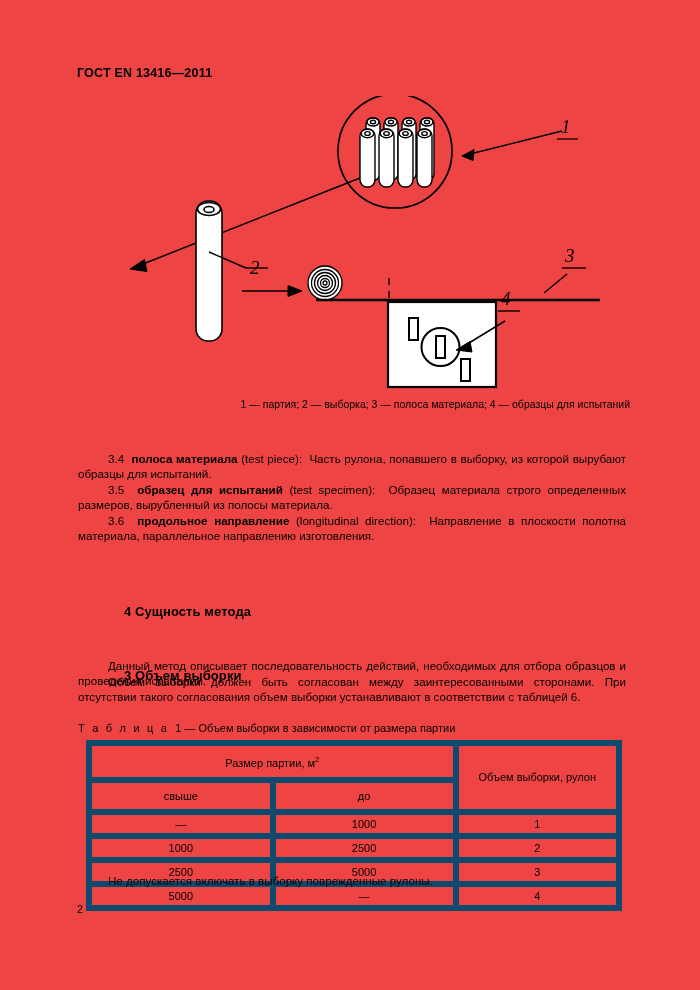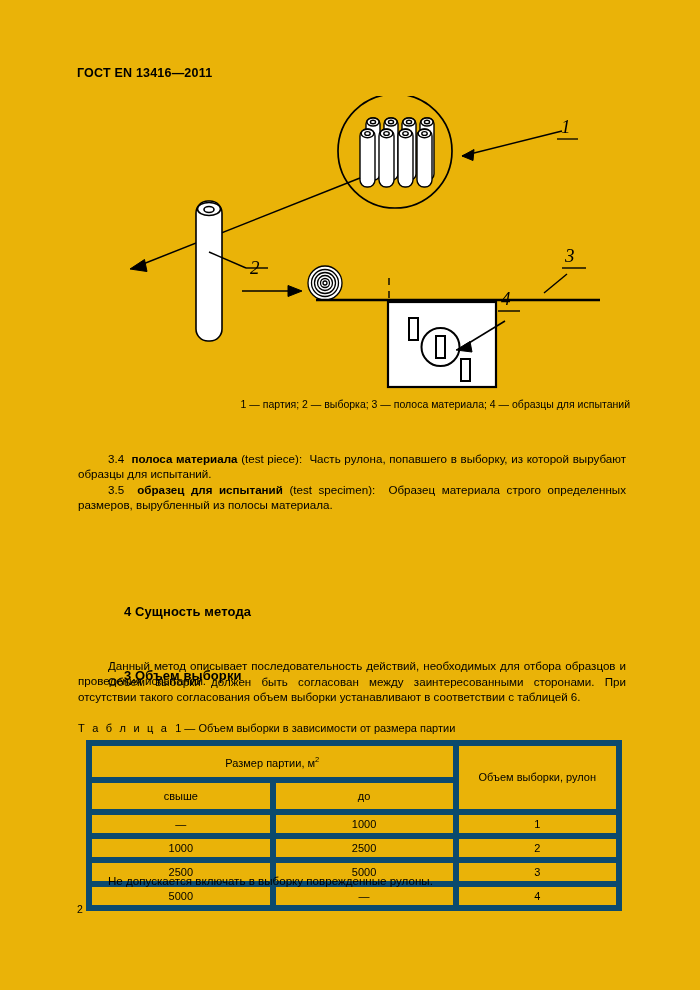--- a/index.html
+++ b/index.html
@@ -8,21 +8,21 @@
     background: #ffffff;
   }
   body {
     font-family: "Liberation Sans", sans-serif;
     color: #000000;
   }
   #page {
     position: relative;
     width: 700px;
     height: 990px;
-    background: #eab308;
+    background: #ef4444;
     overflow: hidden;
   }
 
   
   .doc-header {
     position: absolute;
     left: 77px;
     top: 66px;
     font-size: 12.5px;
     font-weight: bold;
@@ -262,20 +262,26 @@
       <span>Часть рулона, попавшего в выборку, из которой вырубают об­разцы для испытаний.</span>
     </p>
 
     <p class="para">
       <span class="num">3.5</span>&nbsp;
       <span class="term">образец для испытаний</span>
       <span>(test specimen):</span>&nbsp;
       <span>Образец материала строго определенных разме­ров, вырубленный из полосы материала.</span>
     </p>
 
+    <p class="para">
+      <span class="num">3.6</span>&nbsp;
+      <span class="term">продольное направление</span>
+      <span>(longitudinal direction):</span>&nbsp;
+      <span>Направление в плоскости полотна матери­ала, параллельное направлению изготовления.</span>
+    </p>
 
   </div>
 
   <h2 class="section sec4-head">4  Сущность метода</h2>
   <div class="sec4-body">
     <p class="para">Данный метод описывает последовательность действий, необходимых для отбора образцов и про­ведения испытаний.</p>
   </div>
 
   <h2 class="section sec5-head">3  Объем выборки</h2>
   <div class="sec5-body">

